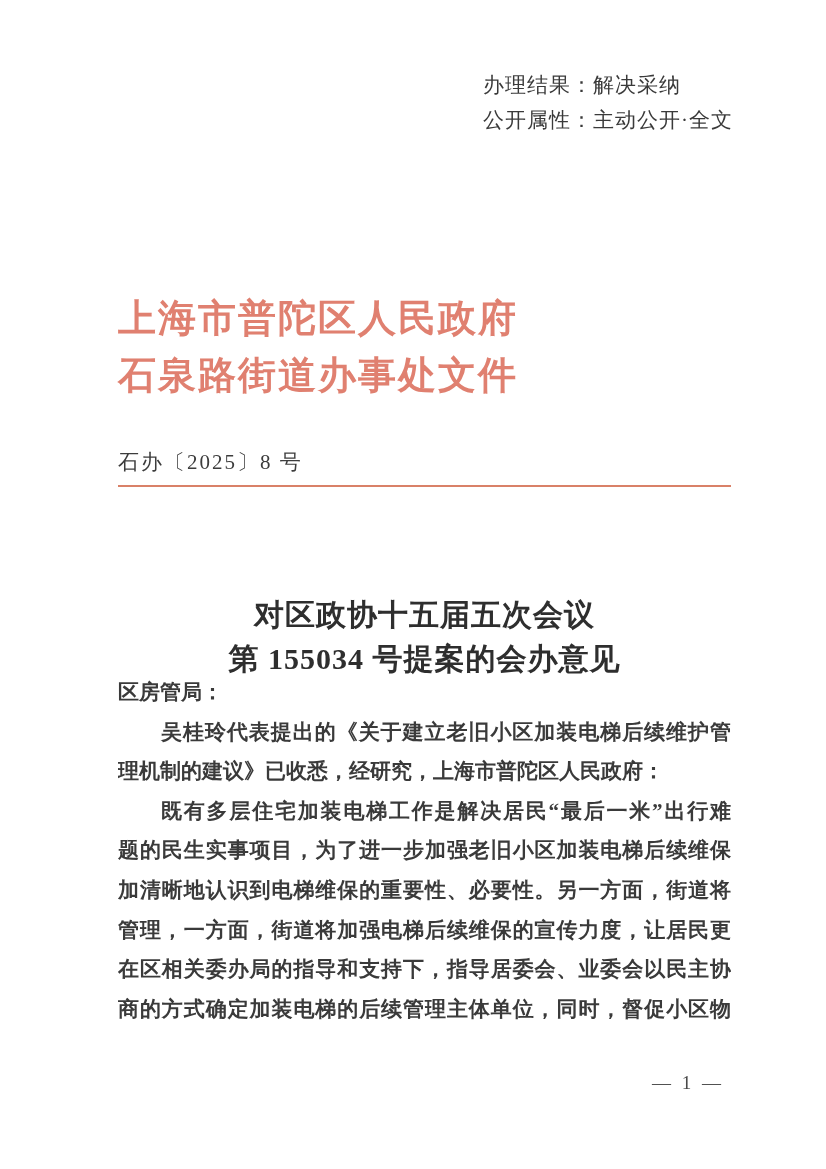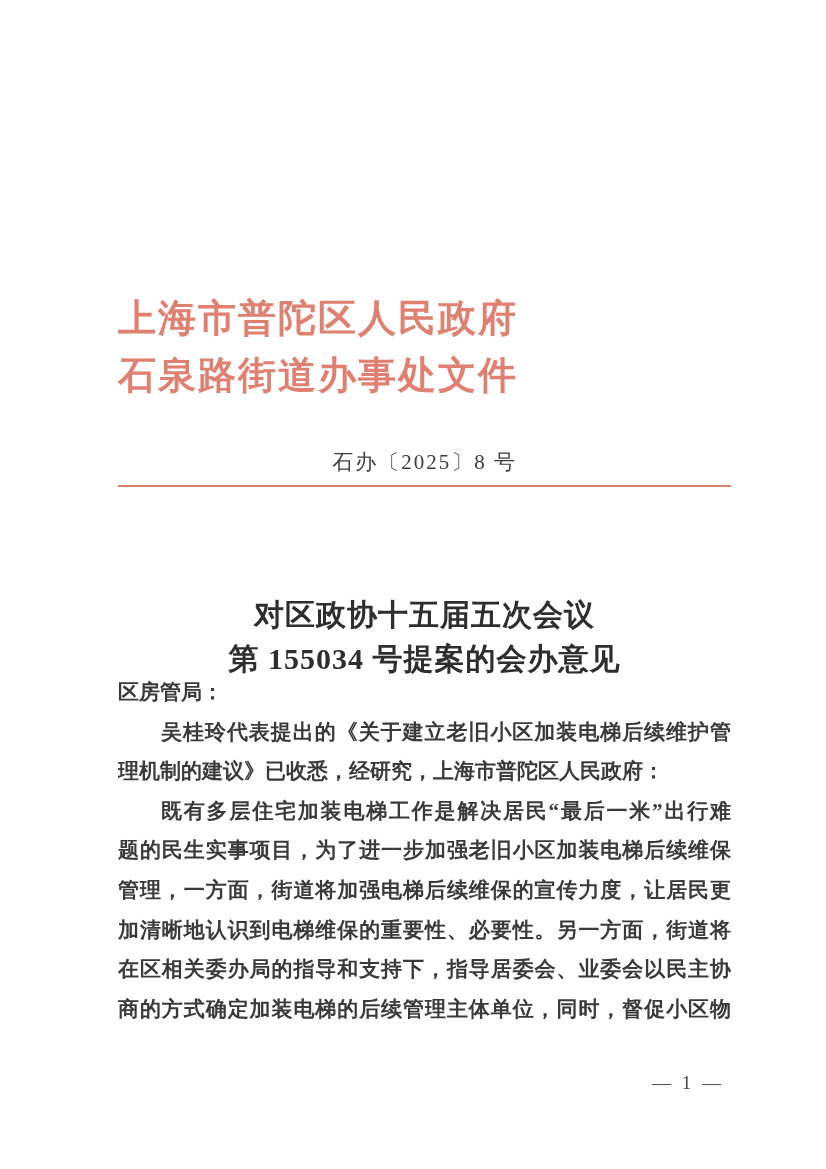--- a/index.html
+++ b/index.html
@@ -33,21 +33,21 @@
     font-size: 38px;
     line-height: 57px;
     letter-spacing: 2px;
     white-space: nowrap;
   }
   .doc-number {
     position: absolute;
     left: 118px;
     top: 448px;
     width: 613px;
-    text-align: center;
+    text-align: left;
     font-size: 21px;
     color: #3c3c3c;
     letter-spacing: 2px;
     white-space: nowrap;
   }
   .red-rule {
     position: absolute;
     left: 118px;
     top: 485px;
     width: 613px;
@@ -97,20 +97,24 @@
     color: #4a4a4a;
     letter-spacing: 3px;
     white-space: nowrap;
   }
 </style>
 </head>
 <body>
 
 <div class="page">
 
+  <div class="meta">
+    <div>办理结果：解决采纳</div>
+    <div>公开属性：主动公开·全文</div>
+  </div>
 
   <div class="letterhead">
     <div>上海市普陀区人民政府</div>
     <div>石泉路街道办事处文件</div>
   </div>
 
   <div class="doc-number">石办〔2025〕8 号</div>
 
   <div class="red-rule"></div>
 
@@ -118,21 +122,21 @@
     <div>对区政协十五届五次会议</div>
     <div>第 155034 号提案的会办意见</div>
   </div>
 
   <div class="body">
     <div class="bl">区房管局：</div>
     <div class="bl indent fill">吴桂玲代表提出的《关于建立老旧小区加装电梯后续维护管</div>
     <div class="bl">理机制的建议》已收悉，经研究，上海市普陀区人民政府：</div>
     <div class="bl indent fill">既有多层住宅加装电梯工作是解决居民“最后一米”出行难</div>
     <div class="bl fill">题的民生实事项目，为了进一步加强老旧小区加装电梯后续维保</div>
+    <div class="bl fill">加清晰地认识到电梯维保的重要性、必要性。另一方面，街道将</div>
     <div class="bl fill">管理，一方面，街道将加强电梯后续维保的宣传力度，让居民更</div>
-    <div class="bl fill">加清晰地认识到电梯维保的重要性、必要性。另一方面，街道将</div>
     <div class="bl fill">在区相关委办局的指导和支持下，指导居委会、业委会以民主协</div>
     <div class="bl fill">商的方式确定加装电梯的后续管理主体单位，同时，督促小区物</div>
   </div>
 
   <div class="footer">— 1 —</div>
 
 </div>
 
 </body></html>

